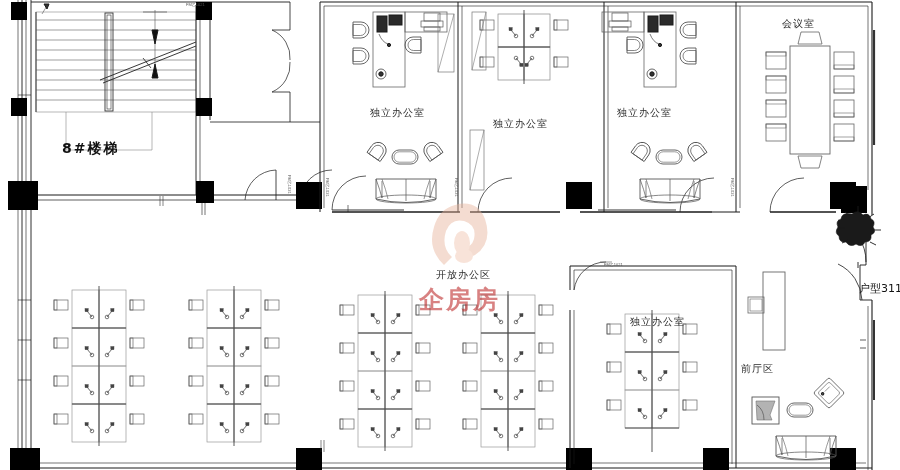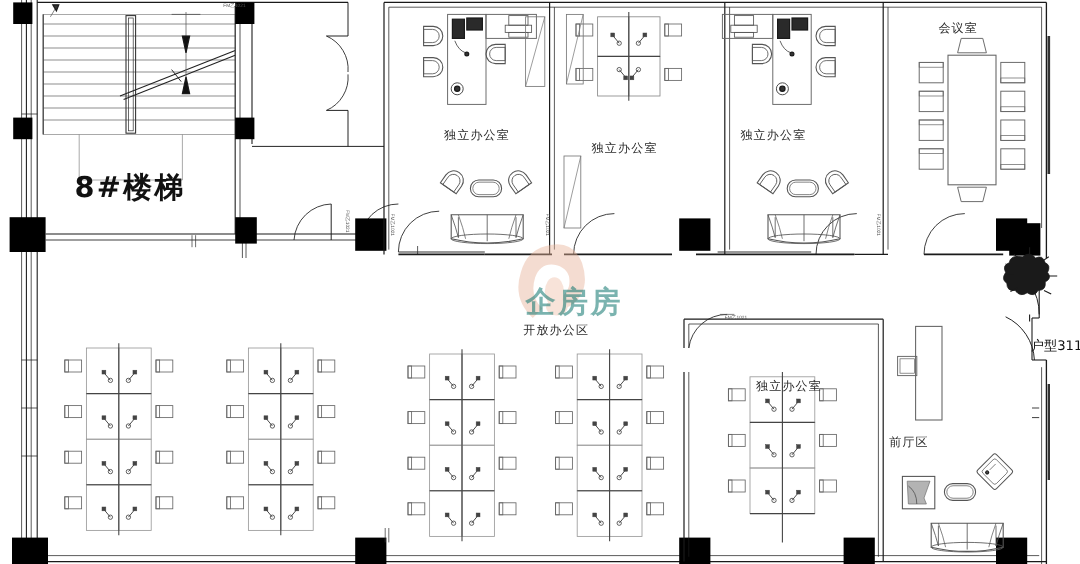--- a/index.html
+++ b/index.html
@@ -12,31 +12,32 @@
   }
   #plan svg{position:absolute;left:0;top:0;}
   .lbl{
     position:absolute;
     color:#2b2b2b;
     white-space:nowrap;
     letter-spacing:1px;
     pointer-events:none;
   }
   .lbl-room{font-size:10px;font-family:Liberation Mono, monospace;}
-  .lbl-stair{font-size:24px;font-weight:bold;font-family:"DejaVu Sans",sans-serif;letter-spacing:2px;color:#111;}
+  .lbl-stair{font-size:14px;font-weight:bold;font-family:"DejaVu Sans",sans-serif;letter-spacing:2px;color:#111;}
   .lbl-unit{font-size:11px;font-family:"DejaVu Sans",sans-serif;color:#111;letter-spacing:0px;}
   .wm{
     position:absolute;
     pointer-events:none;
     opacity:.55;
   }
   .wm-text{
-    font-size:25px;font-weight:bold;color:#0f766e;
+    font-size:25px;font-weight:bold;color:#b91c1c;
     font-family:"DejaVu Sans",sans-serif;letter-spacing:2px;
-    text-align:right;
+    text-align:left;
+    margin-top:48px;
   }
   .dimtxt{
     position:absolute;font-size:4px;color:#555;
     font-family:"Liberation Sans",sans-serif;
     transform-origin:left top;
     white-space:nowrap;
   }
 </style>
 </head>
 <body>

